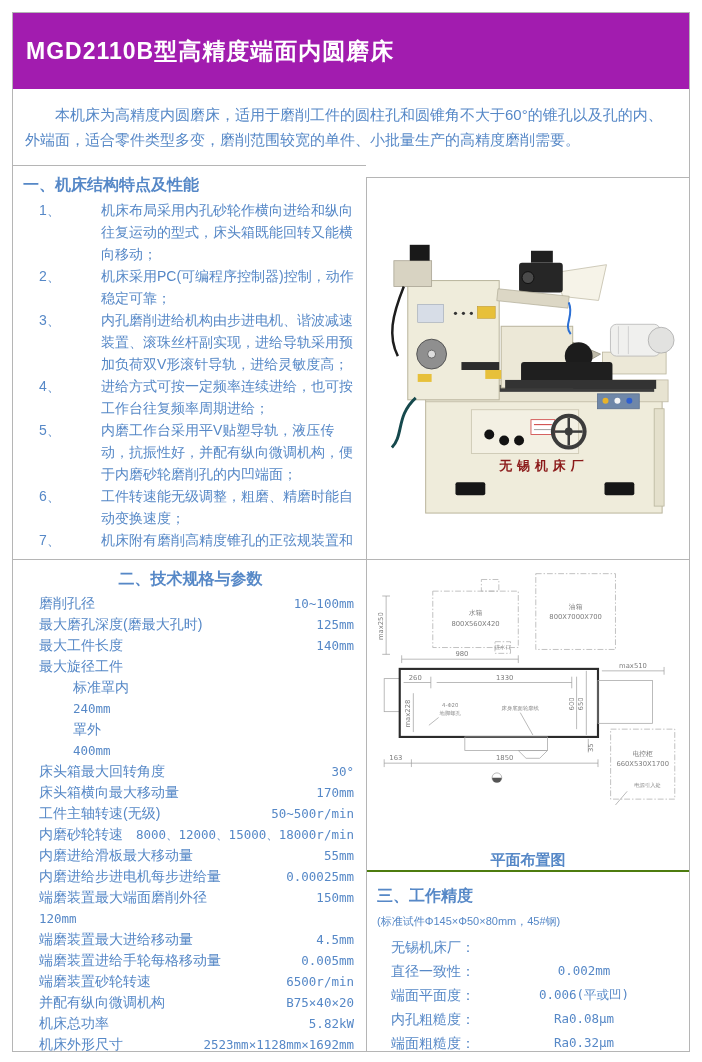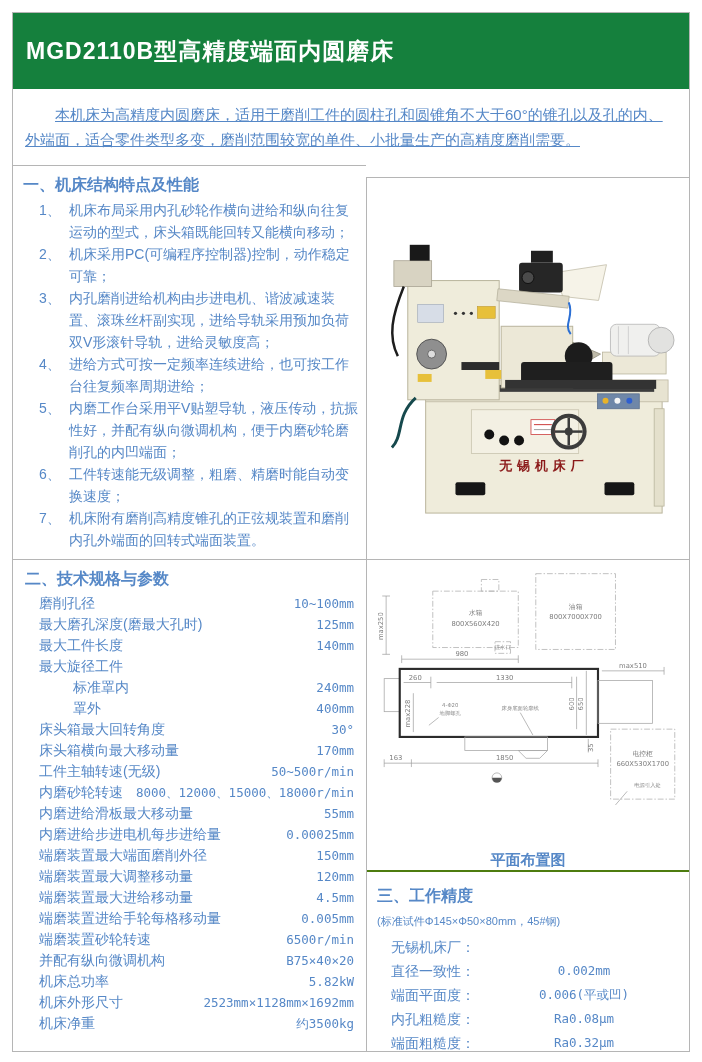--- a/index.html
+++ b/index.html
@@ -7,48 +7,48 @@
     width:702px;height:1062px;background:#ffffff;position:relative;
     font-family:"Liberation Sans","DejaVu Sans",sans-serif;
     color:#5688c7;
   }
   *{box-sizing:border-box;}
   .page{
     position:absolute;left:12px;top:12px;width:678px;
     border:1px solid #b5b5b5;background:#fff;
   }
   
-  .header{background:#15803d;height:76px;display:flex;align-items:center;padding:0 13px;}
+  .header{background:#a21caf;height:76px;display:flex;align-items:center;padding:0 13px;}
   .header h1{margin:0;color:#ffffff;font-size:23px;font-weight:bold;letter-spacing:1px;}
   
-  .intro{padding:13px 14px 13px 12px;font-size:15px;line-height:25px;text-decoration:underline;}
+  .intro{padding:13px 14px 13px 12px;font-size:15px;line-height:25px;}
   .intro p{margin:0;text-indent:2em;}
   
   .main{display:grid;grid-template-columns:353px 323px;}
   .cell{background:#fff;}
   .features-cell{border-top:1px solid #b5b5b5;padding:7px 4px 8px 10px;height:382px;overflow:hidden;}
   .photo-cell{border-top:1px solid #b5b5b5;border-left:1px solid #b5b5b5;height:382px;
               display:flex;align-items:center;justify-content:center;overflow:hidden;margin-top:12px;}
-  .specs-cell{border-top:1px solid #b5b5b5;padding:7px 10px 8px 12px;height:492px;overflow:hidden;}
+  .specs-cell{border-top:1px solid #b5b5b5;padding:7px 10px 8px 12px;height:492px;overflow:hidden;text-align:center;}
   .right-col{border-top:1px solid #b5b5b5;border-left:1px solid #b5b5b5;height:492px;
              display:flex;flex-direction:column;}
   .diagram-cell{height:310px;padding:2px 0 0 0;display:flex;flex-direction:column;align-items:center;}
   .precision-cell{border-top:2px solid #4d7c0f;flex:1;padding:12px 8px 8px 10px;}
   
   .sec-heading{font-weight:bold;font-size:16px;line-height:24px;margin:0 0 2px 0;}
   
   .features-list{margin:0;padding:0 0 0 16px;list-style:none;font-size:14px;line-height:22px;}
   .features-list li{display:flex;}
   .features-list .num{flex:0 0 30px;}
-  .features-list .txt{flex:1;}
+  .features-list .txt{flex:1;margin-left:32px;}
   
   .spec-rows{margin-top:2px;}
   .spec-row{display:flex;justify-content:space-between;align-items:baseline;
             font-size:14px;line-height:21px;padding-left:14px;}
-  .spec-row.indent{padding-left:48px;}
+  .spec-row.indent{padding-left:48px;flex-direction:column;}
   .spec-row .value{font-family:"DejaVu Sans Mono","Liberation Mono",monospace;
                    font-size:12.5px;white-space:nowrap;padding-right:2px;}
   
   .prec-subtitle{font-size:11px;line-height:22px;margin:1px 0 3px 0;}
   .prec-row{display:flex;font-size:14px;line-height:24px;padding-left:14px;}
   .prec-row .label{flex:0 0 118px;}
   .prec-row .value{flex:0 0 150px;text-align:center;
                    font-family:"DejaVu Sans Mono","Liberation Mono",monospace;font-size:12.5px;}
   
   .diagram-caption{text-align:center;font-weight:bold;font-size:15px;line-height:20px;margin-top:12px;}
@@ -228,21 +228,20 @@
           </div>
           <div class="spec-row">
             <span class="label">内磨进给步进电机每步进给量</span>
             <span class="value">0.00025mm</span>
           </div>
           <div class="spec-row">
             <span class="label">端磨装置最大端面磨削外径</span>
             <span class="value">150mm</span>
           </div>
           <div class="spec-row">
-            <span class="label">端磨装置最大调整移动量</span>
             <span class="value">120mm</span>
           </div>
           <div class="spec-row">
             <span class="label">端磨装置最大进给移动量</span>
             <span class="value">4.5mm</span>
           </div>
           <div class="spec-row">
             <span class="label">端磨装置进给手轮每格移动量</span>
             <span class="value">0.005mm</span>
           </div>

